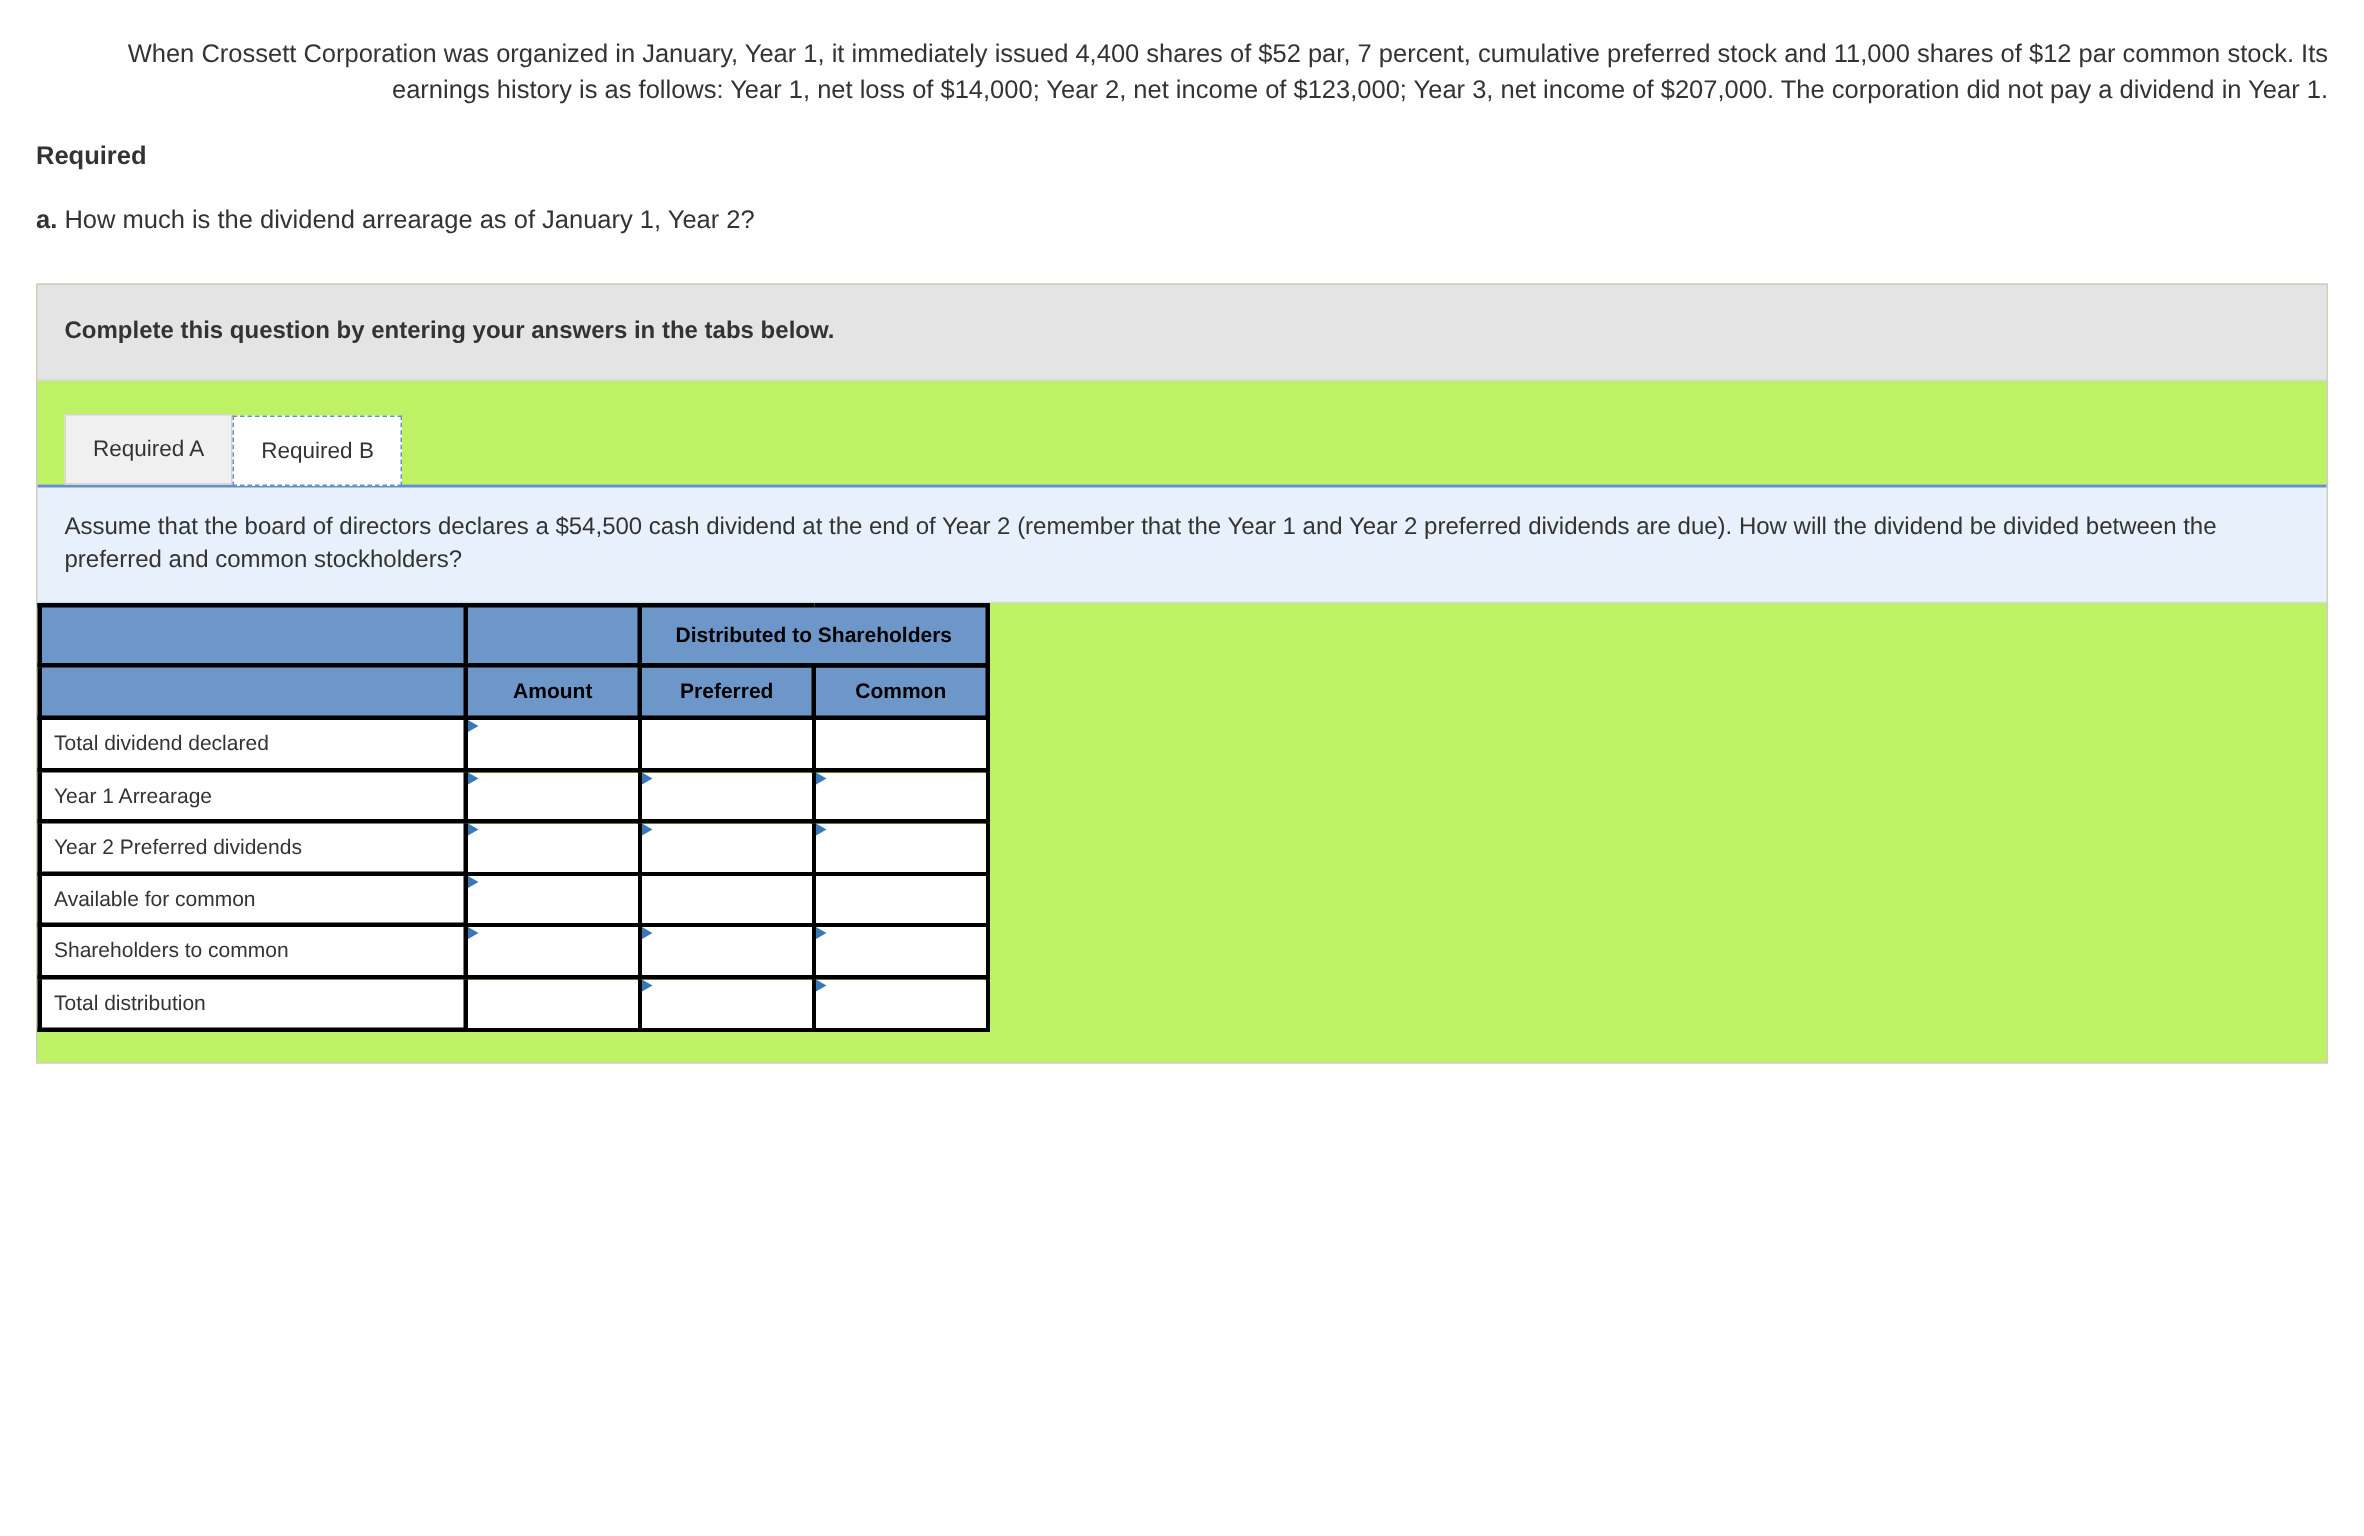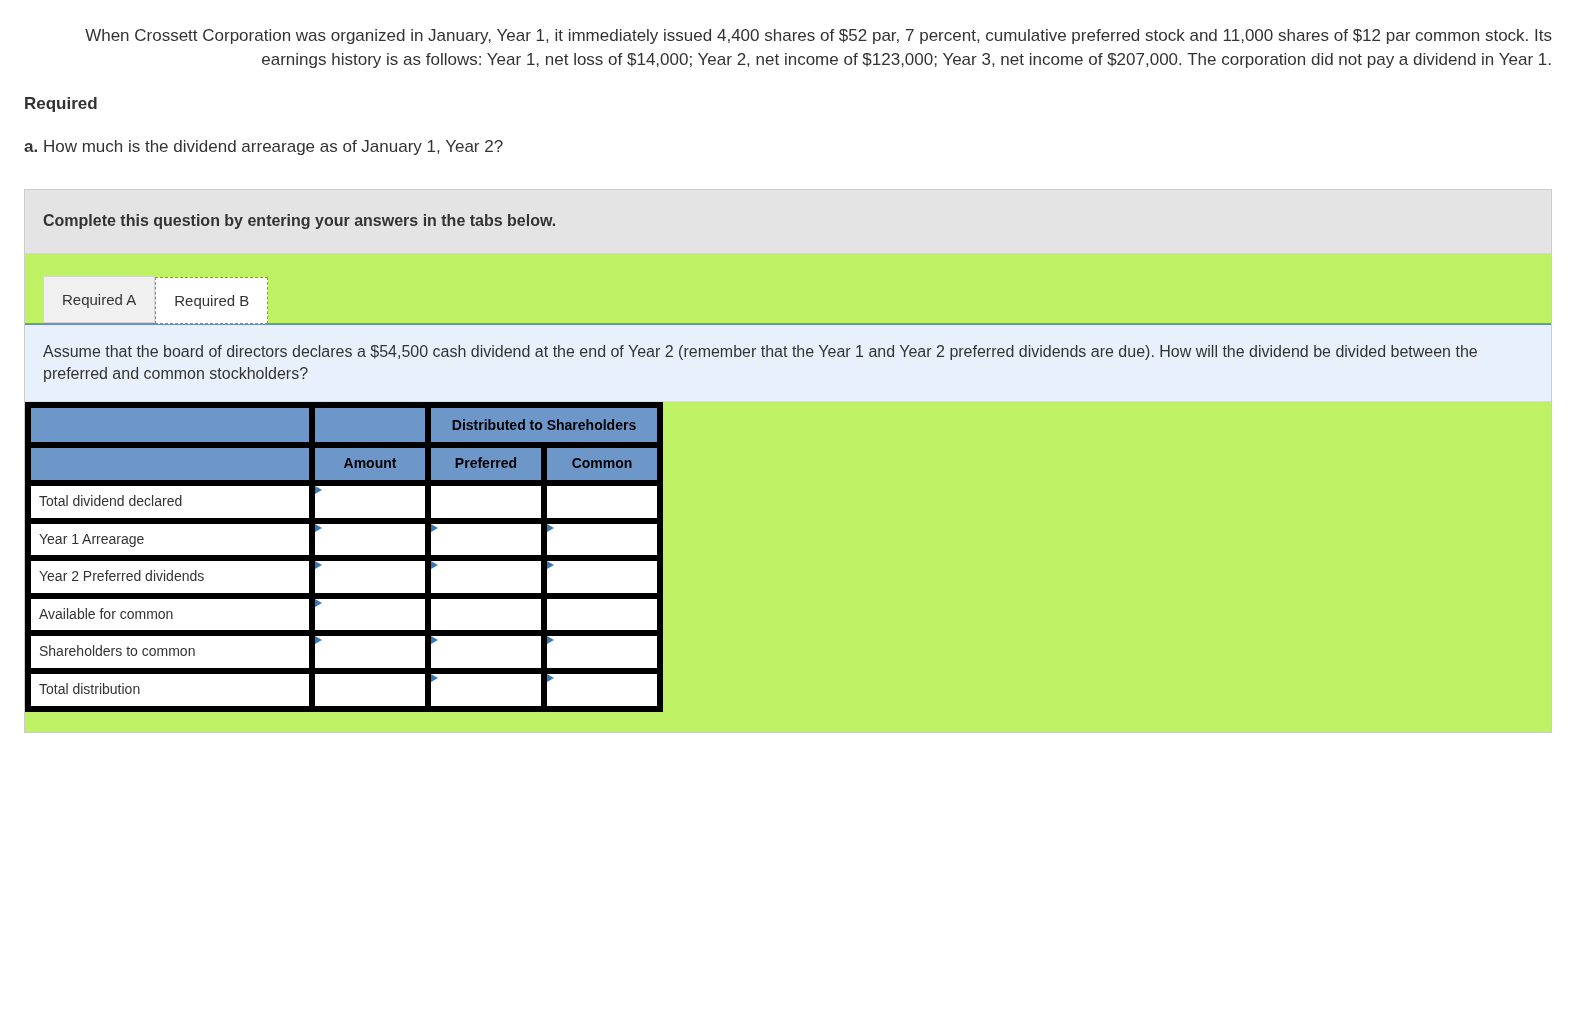--- a/index.html
+++ b/index.html
@@ -61,21 +61,21 @@
   }
   .table-wrap {
     padding: 0 0 20px 0;
   }
   table.grid {
     border-collapse: collapse;
     font-family: Arial, sans-serif;
     font-size: 14px;
   }
   table.grid th, table.grid td {
-    border: 6px solid #000000;
+    border: 3px solid #000000;
     padding: 6px 8px;
     height: 28px;
   }
   th.hdr-blue {
     background: #6e97c9;
     color: #000;
     font-weight: bold;
     text-align: center;
   }
   th.hdr-blue.dist { height: 40px; }

